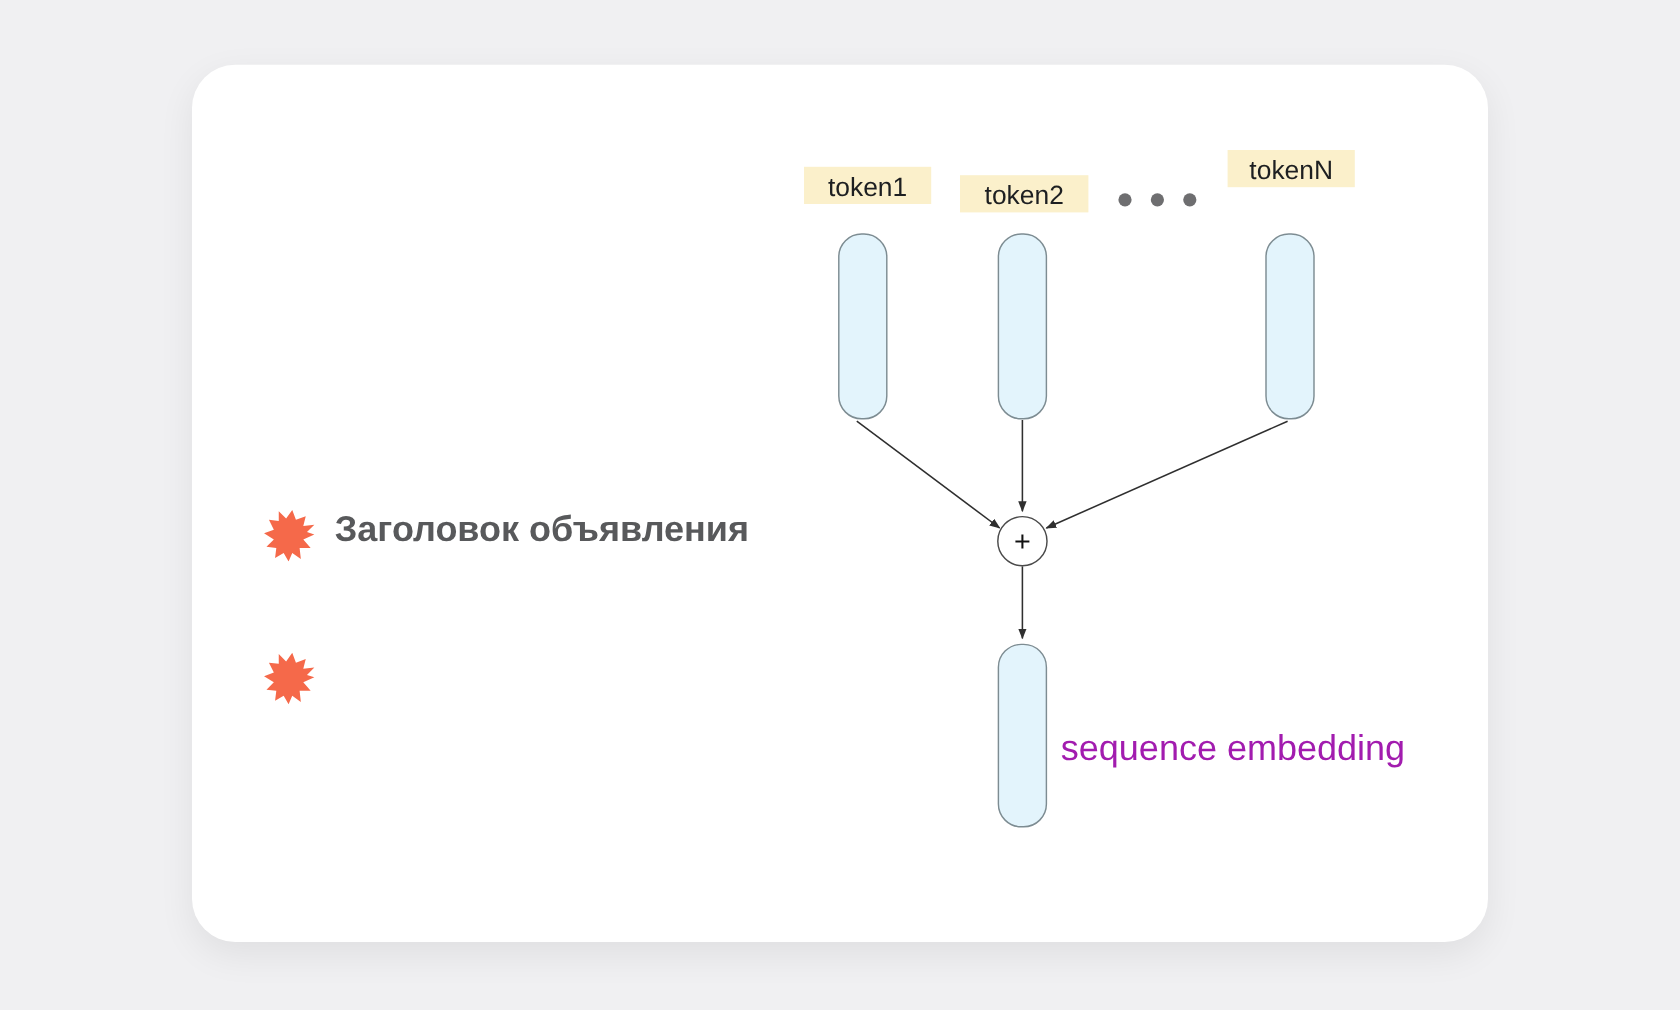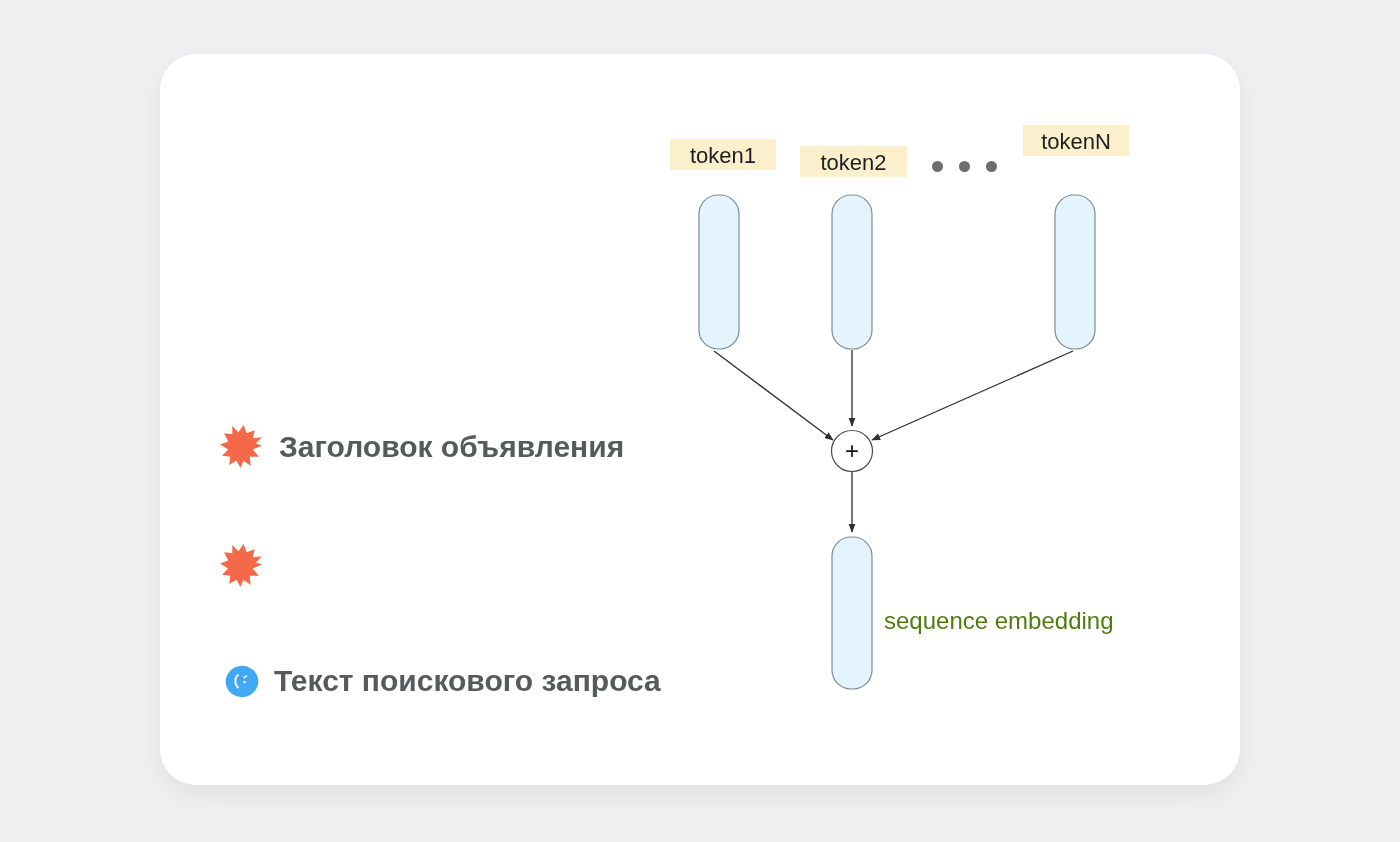--- a/index.html
+++ b/index.html
@@ -77,28 +77,27 @@
   .ellipsis .dot {
     width: 11px;
     height: 11px;
     border-radius: 50%;
     background: #6e6e70;
   }
   .sequence-label {
     position: absolute;
     left: 884px;
     top: 607px;
-    font-size: 24px;
-    color: #4d7c0f;
+    font-size: 30px;
+    color: #a21caf;
     white-space: nowrap;
   }
   .legend-row {
     position: absolute;
     display: flex;
-    align-items: center;
     gap: 15px;
   }
   .legend-row .label {
     font-size: 30px;
     font-weight: 700;
     color: #58595b;
     white-space: nowrap;
   }
   .legend-row-1 { left: 219px; top: 425px; }
   .legend-row-2 { left: 219px; top: 544px; }
@@ -152,22 +151,13 @@
     </svg>
     <span class="label">Заголовок объявления</span>
   </div>
 
   <div class="legend-row legend-row-2">
     <svg class="legend-icon" width="45" height="43" viewBox="0 0 44 42">
       <path d="M42 20 L33 24 L39 31 L30 31 L31 40 L24 35 L21 42 L17 35 L10 39 L11 31 L3 30 L9 24 L1 19 L9 16 L5 8 L13 9 L13 1 L19 7 L24 0 L27 8 L35 5 L33 13 L42 12 L36 18 Z" fill="#f5694a"></path>
     </svg>
   </div>
 
-  <div class="legend-row legend-row-3">
-    <svg class="legend-icon" width="34" height="33" viewBox="0 0 34 33">
-      <ellipse cx="17" cy="16.5" rx="16.3" ry="15.6" transform="rotate(-8 17 16.5)" fill="#43a8f4"></ellipse>
-      <path d="M13 10 C 9.5 12.5, 9.5 19.5, 13 22.5" stroke="#ffffff" stroke-width="2" fill="none" stroke-linecap="round" opacity="0.9"></path>
-      <circle cx="19.5" cy="17" r="1.3" fill="#ffffff" opacity="0.9"></circle>
-      <path d="M19 12.5 l 2.5 -1.5" stroke="#ffffff" stroke-width="1.6" stroke-linecap="round" opacity="0.9"></path>
-    </svg>
-    <span class="label">Текст поискового запроса</span>
-  </div>
 </div>
 
 </body></html>

